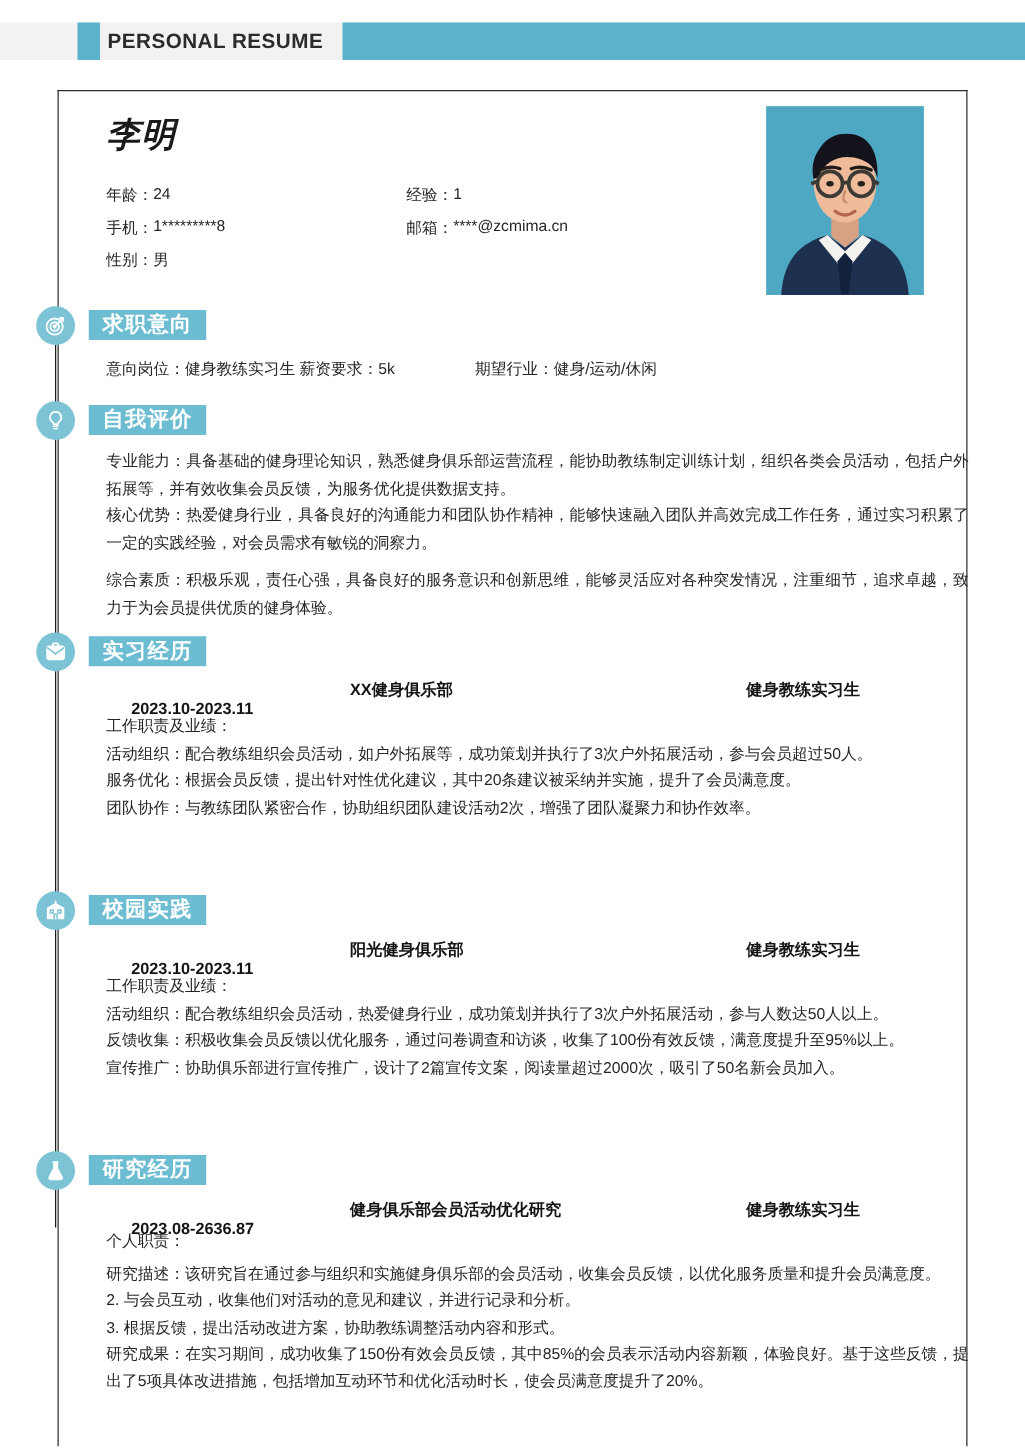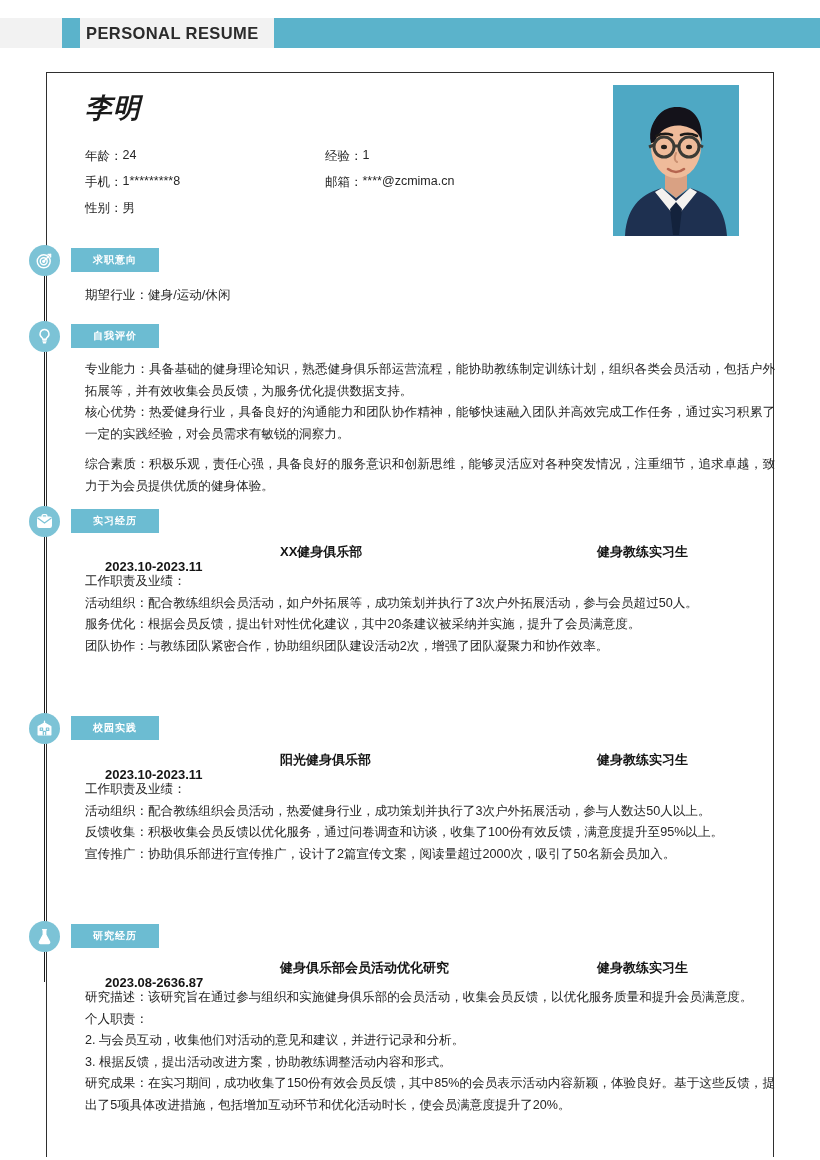--- a/index.html
+++ b/index.html
@@ -118,24 +118,24 @@
     display: flex;
     align-items: center;
     justify-content: center;
   }
   .sec-icon svg { width: 19px; height: 19px; display: block; }
 
   .sec-title {
     position: absolute;
     left: 71px;
     height: 24px;
-    padding: 0 22px;
+    padding: 0 11px;
     background: #6cbcd2;
     color: #ffffff;
-    font-size: 10px;
+    font-size: 17px;
     font-weight: bold;
     line-height: 24px;
     letter-spacing: 1px;
     white-space: nowrap;
   }
 
   .sec-body {
     position: absolute;
     left: 85px;
     width: 690px;
@@ -252,20 +252,23 @@
       <circle cx="11" cy="13" r="8.2"></circle>
       <circle cx="11" cy="13" r="4.4"></circle>
       <circle cx="11" cy="13" r="1.2" fill="#ffffff"></circle>
       <path d="M11 13 L19.5 4.5"></path>
       <path d="M16.5 4.3 L19.6 4.4 L19.7 7.5"></path>
     </svg>
   </div>
   <div class="sec-title" style="top:248px;">求职意向</div>
   <div class="sec-body" style="top:285px;">
     <div class="ln inline-row">
+      <div class="a">
+        <span>意向岗位：</span><span>健身教练实习生</span><span>&nbsp;</span><span>薪资要求：</span><span>5k</span>
+      </div>
       <div>
         <span>期望行业：</span><span>健身/运动/休闲</span>
       </div>
     </div>
   </div>
 </div>
 
 <div class="section">
   <div class="sec-icon" style="top:321px;">
     <svg viewBox="0 0 24 24" fill="none" stroke="#ffffff" stroke-width="1.8" stroke-linecap="round">
@@ -337,19 +340,19 @@
       <path d="M10.4 3.6 v6.2 L5.6 18.6 a1.5 1.5 0 0 0 1.3 2.2 h10.2 a1.5 1.5 0 0 0 1.3 -2.2 L13.6 9.8 V3.6" fill="#ffffff" stroke="#ffffff"></path>
     </svg>
   </div>
   <div class="sec-title" style="top:924px;">研究经历</div>
   <div class="sec-body" style="top:959px;">
     <div class="job-head">
       <span class="job-date">2023.08-2636.87</span>
       <span class="job-org">健身俱乐部会员活动优化研究</span>
       <span class="job-role">健身教练实习生</span>
     </div>
+    <div class="ln">个人职责：</div>
     <div class="ln" style="margin-top:4px;">研究描述：该研究旨在通过参与组织和实施健身俱乐部的会员活动，收集会员反馈，以优化服务质量和提升会员满意度。</div>
-    <div class="ln">个人职责：</div>
     <div class="ln">2. 与会员互动，收集他们对活动的意见和建议，并进行记录和分析。</div>
     <div class="ln">3. 根据反馈，提出活动改进方案，协助教练调整活动内容和形式。</div>
     <div class="ln">研究成果：在实习期间，成功收集了150份有效会员反馈，其中85%的会员表示活动内容新颖，体验良好。基于这些反馈，提出了5项具体改进措施，包括增加互动环节和优化活动时长，使会员满意度提升了20%。</div>
   </div>
 </div>
 
 </body></html>

